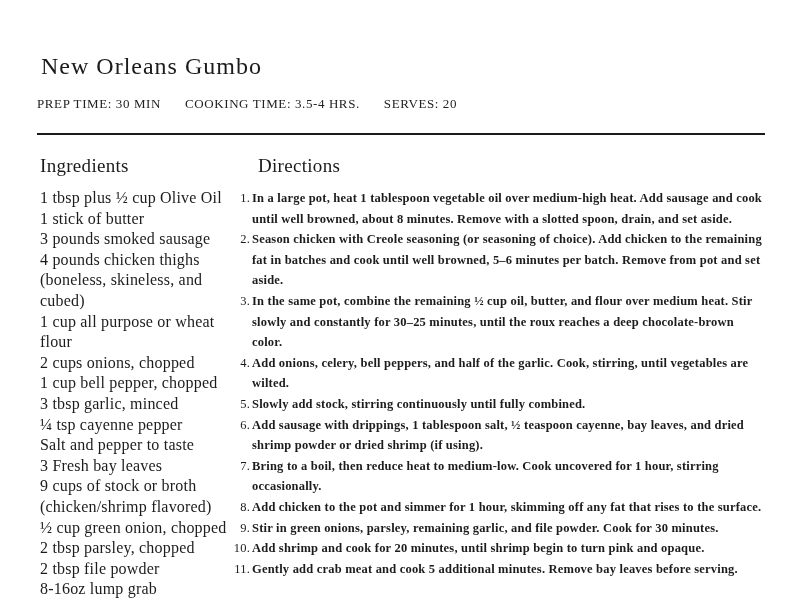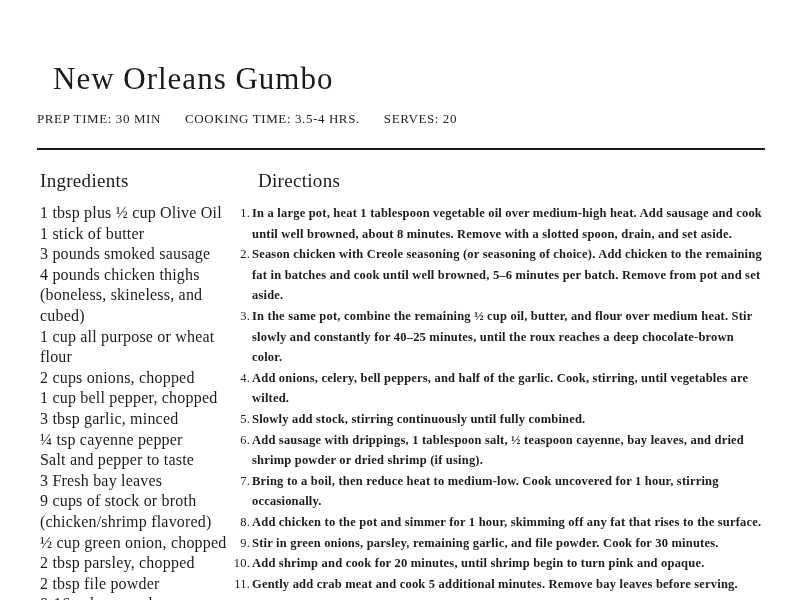--- a/index.html
+++ b/index.html
@@ -15,22 +15,22 @@
     color: #1c1c1c;
     -webkit-font-smoothing: antialiased;
   }
   .page {
     box-sizing: border-box;
     width: 800px;
     height: 600px;
     padding: 46px 35px 0 37px;
   }
   .title {
-    margin: 16px;
-    font-size: 31px;
+    margin: 4px;
+    font-size: 24px;
     font-weight: normal;
     letter-spacing: 1px;
     line-height: 33px;
     color: #1b1b1b;
   }
   .meta {
     margin-top: 13px;
     display: flex;
     gap: 24px;
     font-size: 13px;
@@ -139,21 +139,21 @@
           <li>8-16oz lump grab</li>
           <li>2 packs of dried shrimp powder</li>
         </ul>
     </section>
 
     <section class="directions">
       <h2 class="col-heading">Directions</h2>
       <ol>
           <li>In a large pot, heat 1 tablespoon vegetable oil over medium-high heat. Add sausage and cook until well browned, about 8 minutes. Remove with a slotted spoon, drain, and set aside.</li>
           <li>Season chicken with Creole seasoning (or seasoning of choice). Add chicken to the remaining fat in batches and cook until well browned, 5–6 minutes per batch. Remove from pot and set aside.</li>
-          <li>In the same pot, combine the remaining ½ cup oil, butter, and flour over medium heat. Stir slowly and constantly for 40–25 minutes, until the roux reaches a deep chocolate-brown color.</li>
+          <li>In the same pot, combine the remaining ½ cup oil, butter, and flour over medium heat. Stir slowly and constantly for 30–25 minutes, until the roux reaches a deep chocolate-brown color.</li>
           <li>Add onions, celery, bell peppers, and half of the garlic. Cook, stirring, until vegetables are wilted.</li>
           <li>Slowly add stock, stirring continuously until fully combined.</li>
           <li>Add sausage with drippings, 1 tablespoon salt, ½ teaspoon cayenne, bay leaves, and dried shrimp powder or dried shrimp (if using).</li>
           <li>Bring to a boil, then reduce heat to medium-low. Cook uncovered for 1 hour, stirring occasionally.</li>
           <li>Add chicken to the pot and simmer for 1 hour, skimming off any fat that rises to the surface.</li>
           <li>Stir in green onions, parsley, remaining garlic, and file powder. Cook for 30 minutes.</li>
           <li>Add shrimp and cook for 20 minutes, until shrimp begin to turn pink and opaque.</li>
           <li>Gently add crab meat and cook 5 additional minutes. Remove bay leaves before serving.</li>
         </ol>
     </section>

